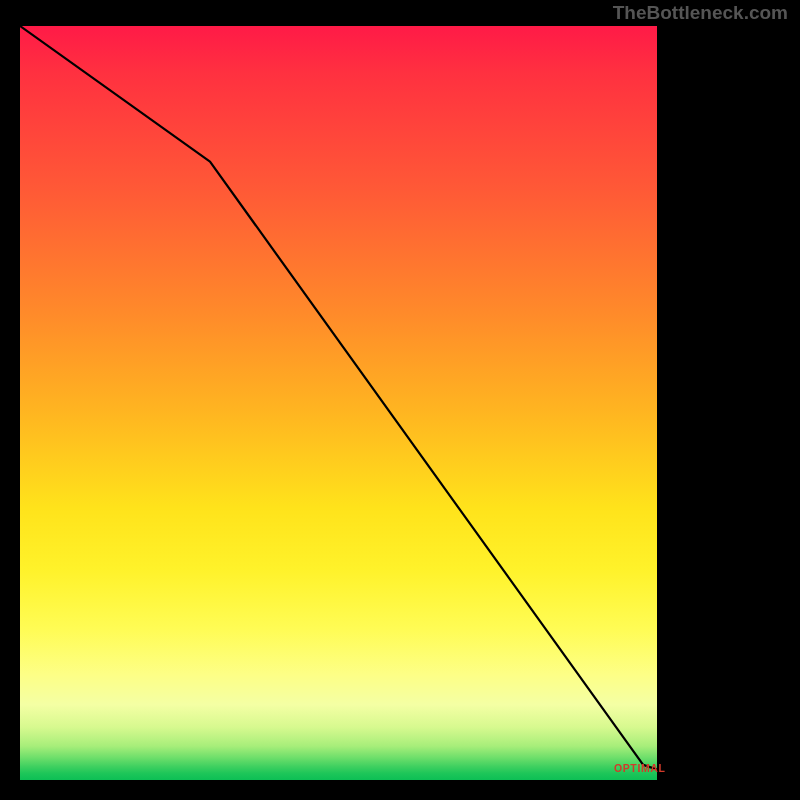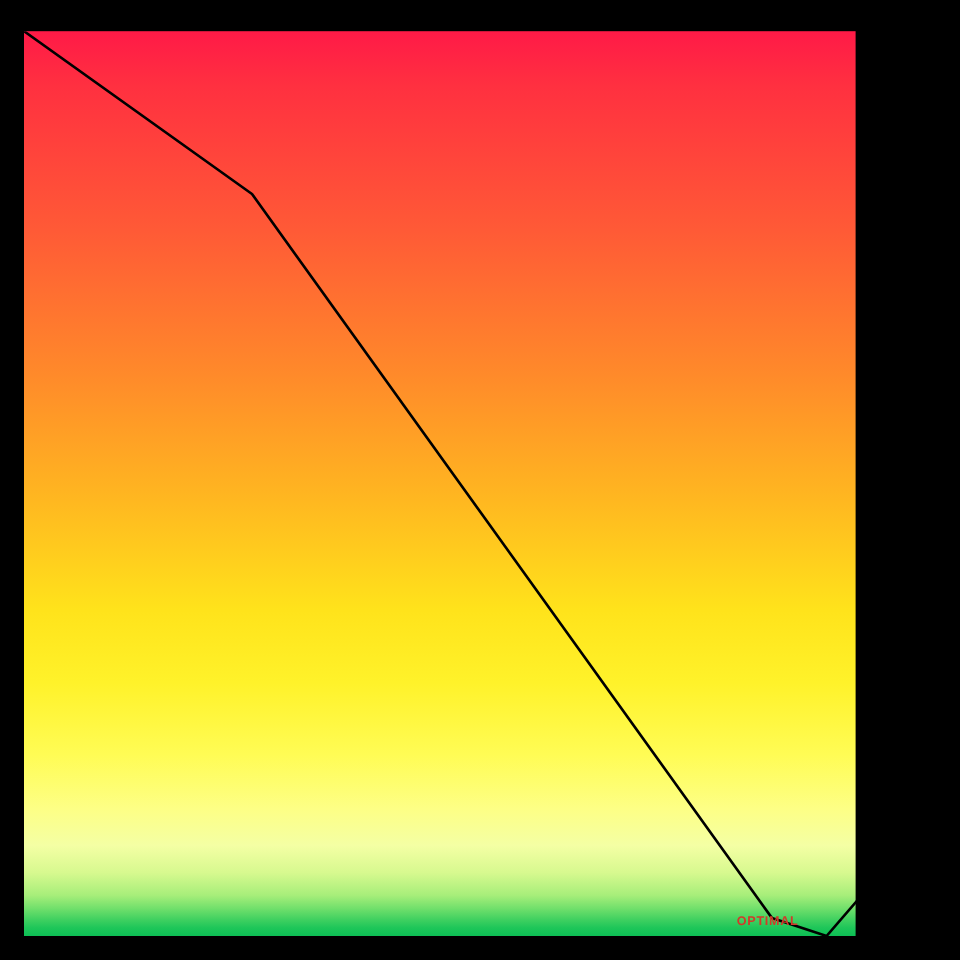--- a/index.html
+++ b/index.html
@@ -23,21 +23,21 @@
     font-family: Arial, Helvetica, sans-serif;
     font-size: 19px;
     font-weight: bold;
     color: #555555;
     z-index: 5;
   }
   .plot-area {
     position: absolute;
     left: 20px;
     top: 26px;
-    width: 693px;
+    width: 637px;
     height: 754px;
     
     background: linear-gradient(to bottom,
       #ff1a47 0%,
       #ff3040 6%,
       #ff5a36 22%,
       #ff8a2a 38%,
       #ffb820 52%,
       #ffe31b 64%,
       #fff22a 72%,
@@ -69,20 +69,21 @@
     color: #d23a2a;
     z-index: 3;
     white-space: nowrap;
   }
 </style>
 </head>
 <body>
 
 <div class="container">
 
+  <div class="watermark">TheBottleneck.com</div>
 
   <div class="plot-area">
 
     <svg class="curve" viewBox="0 0 760 754" preserveAspectRatio="none">
 
       <path d="M 0 0
                L 190 135.7
                L 623.2 738.9
                L 668.8 754
                L 760 648.4" fill="none" stroke="#000000" stroke-width="2.2" stroke-linejoin="round" stroke-linecap="round"></path>

